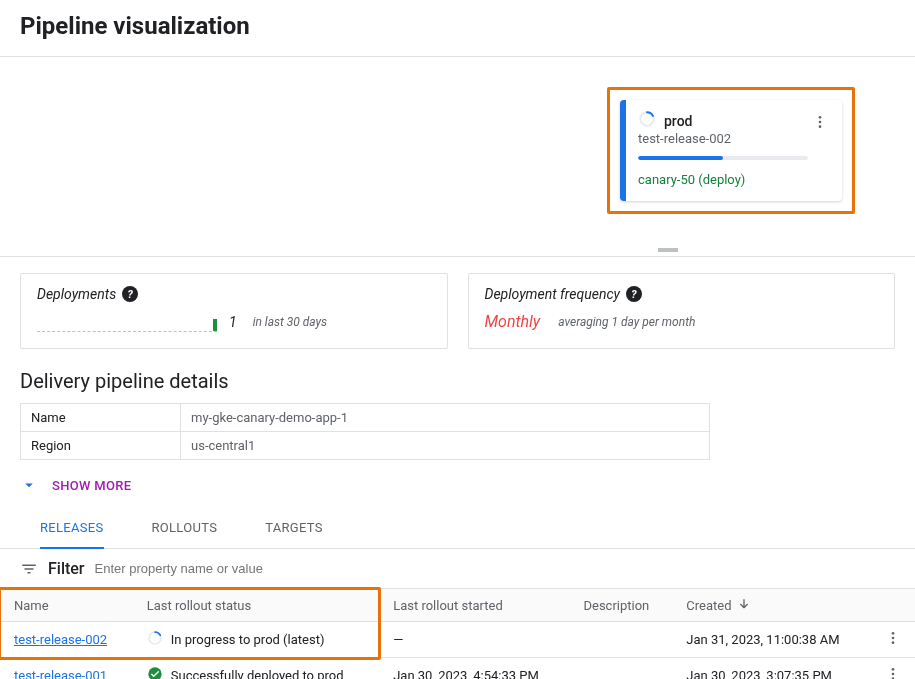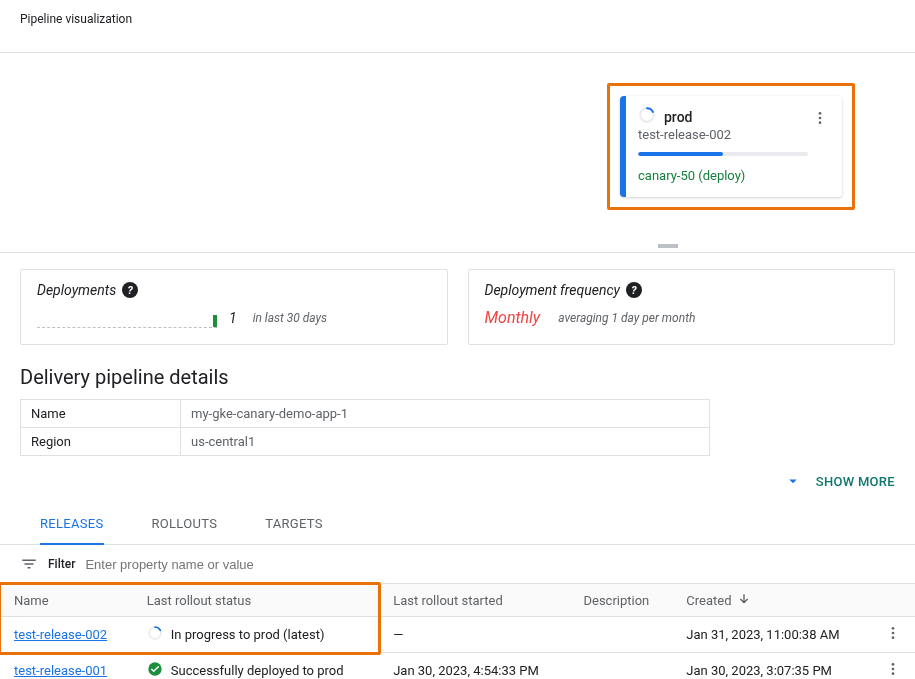--- a/index.html
+++ b/index.html
@@ -4,23 +4,23 @@
 <style>
 * { margin: 0; padding: 0; box-sizing: border-box; }
 body {
   font-family: Roboto, "Helvetica Neue", Arial, sans-serif;
   font-size: 13px;
   color: #202124;
   background: #fff;
   width: 915px;
 }
 .page-title {
-  font-size: 12px;
-  font-weight: 400;
-  padding: 12px 20px 26px;
+  font-size: 24px;
+  font-weight: 700;
+  padding: 12px 20px 16px;
   border-bottom: 1px solid #e0e0e0;
 }
 .pipeline-viz {
   position: relative;
   height: 200px;
   border-bottom: 1px solid #e0e0e0;
 }
 .highlight-box {
   position: absolute;
   top: 30px;
@@ -101,30 +101,30 @@
 }
 .spark-bar { position:absolute; right:0; bottom:0; width:4px; background:#1e8e3e; }
 .stat-count { font-size:14px; color:#202124; margin-right:4px;}
 .stat-freq-value{ font-size:16px; color:#ef4444; margin-right:6px;}
 .details-heading { font-size:20px; font-weight:400; padding:20px 20px 10px;}
 .kv-table { width: calc(100% - 225px); border-collapse: collapse; margin: 0 20px;}
 .kv-table td { border:1px solid #e0e0e0; padding:6px 10px; font-size:13px;}
 .kv-table td:first-child { width:160px; color:#202124;}
 .kv-table td:last-child { color:#5f6368;}
 .show-more {
-  color:#0f766e; font-size:13px; font-weight:500; padding:16px 20px;
-  display:flex; align-items:center; gap:14px; cursor:pointer; text-transform:uppercase; letter-spacing:0.3px;justify-content:flex-end;
+  color:#a21caf; font-size:13px; font-weight:500; padding:16px 20px;
+  display:flex; align-items:center; gap:14px; cursor:pointer; text-transform:uppercase; letter-spacing:0.3px;
 }
 .show-more svg { width:18px; height:18px; fill:#1a73e8;}
 .tabs { display:flex; gap:48px; padding: 0 40px; border-bottom:1px solid #e0e0e0;}
 .tab { padding:10px 0 12px; font-size:13px; font-weight:400; color:#5f6368; cursor:pointer; letter-spacing:0.3px;}
 .tab.active { color:#1a73e8; border-bottom:2px solid #1a73e8; margin-bottom:-1px;}
 .filter-row { display:flex; align-items:center; gap:10px; padding:10px 20px; border-bottom:1px solid #e0e0e0;}
 .filter-row svg{ width:18px; height:18px; fill:#5f6368;}
-.filter-label{ font-weight:500; font-size:12px;}
+.filter-label{ font-weight:500; font-size:16px;}
 .filter-input{ border:none; outline:none; font-size:13px; color:#5f6368; flex:1;}
 .releases-table { width: 100%; border-collapse: collapse;}
 .releases-table th { text-align:left; font-weight:400; font-size:13px; color:#5f6368; padding:8px 14px; border-bottom:1px solid #e0e0e0; background:#fafafa;}
 .releases-table td { font-size:13px; padding:8px 14px; border-bottom:1px solid #e0e0e0; color:#202124;}
 .releases-table td.link a { color:#1a73e8; text-decoration:underline; cursor:pointer;}
 .releases-table td.actions { width:40px; text-align:center;}
 .th-sort { display:inline-flex; align-items:center; gap:4px;}
 .th-sort svg { width:16px; height:16px; fill:#5f6368;}
 .status-cell { display:flex; align-items:center; gap:8px;}
 .check-icon svg{ width:16px; height:16px; }

